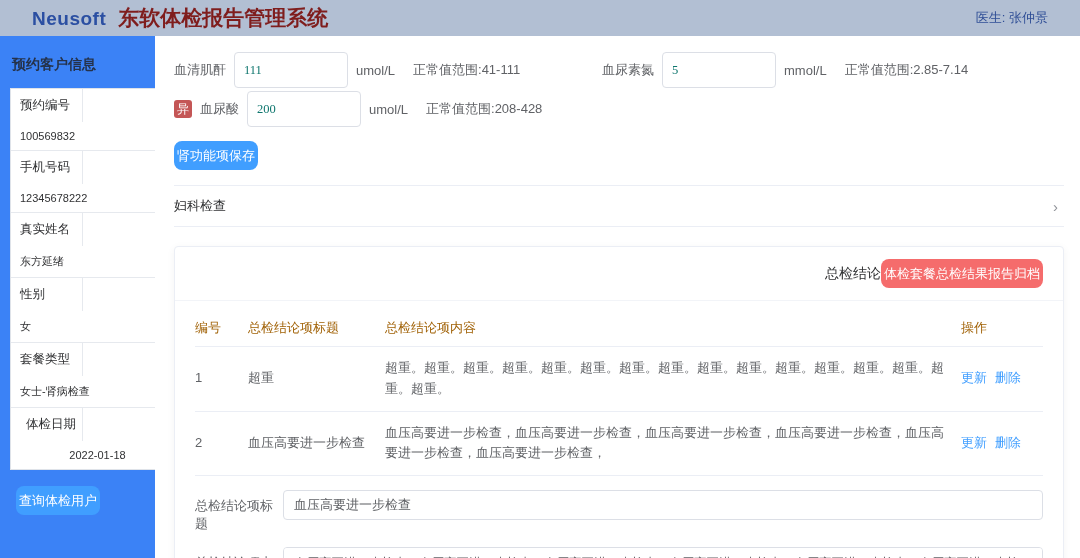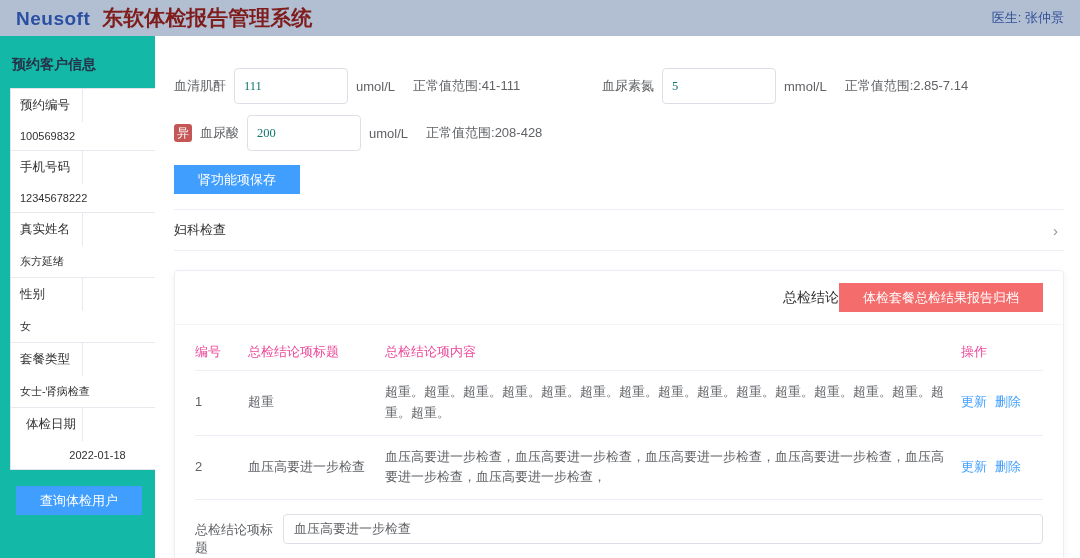--- a/index.html
+++ b/index.html
@@ -7,50 +7,50 @@
   body {
     font-family: "Liberation Sans", "DejaVu Sans", sans-serif;
     background: #d6dce4;
     font-size: 13px;
     color: #303133;
   }
   
   .app-header {
     height: 36px; background: #b2bfd3;
     display: flex; align-items: center; justify-content: space-between;
-    padding: 0 16px;
+    padding: 0 32px;
   }
   .header-left { display: flex; align-items: baseline; gap: 12px; }
   .brand { font-size: 19px; font-weight: bold; color: #2b4fa2; letter-spacing: .5px; }
   .app-name { font-size: 21px; font-weight: bold; color: #7f1d1d; }
   .doctor { font-size: 13px; color: #2f4e96; }
   
   .layout { display: flex; height: 522px; }
-  .sidebar { width: 155px; background: #14b8a6; padding: 16px 10px 0 10px; flex-shrink: 0; }
+  .sidebar { width: 155px; background: #3b82f6; padding: 16px 10px 0 10px; flex-shrink: 0; }
   .sidebar-title { font-size: 14px; font-weight: bold; color: #25324a; margin: 4px 0 14px 2px; }
   .info-table { background: #fff; border: 1px solid #dfe3e9; width: 170px; }
   .info-row { display: flex; border-bottom: 1px solid #e6e9ee; flex-direction: column; }
   .info-row:last-child { border-bottom: none; text-align: center; }
   .info-label {
     width: 72px; padding: 8px 0 8px 9px; font-size: 12.5px; color: #303133;
     border-right: 1px solid #e6e9ee; flex-shrink: 0;
   }
   .info-value { padding: 8px 4px 8px 9px; font-size: 11px; color: #303133; }
   
   .btn {
-    border: none; border-radius: 0; color: #fff; font-size: 13px;
-    padding: 8px 24px; cursor: pointer; font-family: inherit; line-height: 1;
+    border: none; border-radius: 8px; color: #fff; font-size: 13px;
+    padding: 8px 3px; cursor: pointer; font-family: inherit; line-height: 1;
   }
   .btn-primary { background: #409eff; }
   .btn-danger  { background: #f56c6c; }
   .query-btn { margin-top: 16px; margin-left: 6px; }
   
   .main { flex: 1; background: #fff; padding: 14px 16px 0 19px; overflow: hidden; }
   .test-grid {
-    display: grid; grid-template-columns: 428px 1fr; row-gap: 11px; margin-top: 18px;
+    display: grid; grid-template-columns: 428px 1fr; row-gap: 3px; margin-top: 2px;
   }
   .test-item { display: flex; align-items: center; gap: 8px; }
   .test-label { color: #606266; font-size: 13px; }
   .test-input {
     width: 114px; height: 36px; border: 1px solid #dcdfe6; border-radius: 4px;
     padding: 0 9px; font-size: 12.5px; color: #0f766e; font-family: Liberation Serif, serif; outline: none;
   }
   .test-unit { color: #606266; font-size: 13px; }
   .test-range { color: #606266; font-size: 13px; margin-left: 10px; }
   .abnormal-badge {
@@ -71,21 +71,21 @@
     box-shadow: 0 2px 8px rgba(0,0,0,.05); background: #fff;
   }
   .card-header {
     padding: 12px 20px; display: flex; align-items: center; justify-content: flex-end;
     border-bottom: 1px solid #f2f4f8;
   }
   .card-title { font-size: 14px; color: #303133; }
   .card-body { padding: 6px 20px 20px 20px; }
   table.c-table { width: 100%; border-collapse: collapse; table-layout: fixed; }
   .c-table th {
-    text-align: left; font-weight: normal; color: #ec4899; font-size: 13px;
+    text-align: left; font-weight: normal; color: #a16207; font-size: 13px;
     padding: 12px 4px 9px 0; border-bottom: 1px solid #ebeef5;
   }
   .c-table td {
     color: #606266; font-size: 13px; padding: 11px 6px 11px 0;
     border-bottom: 1px solid #ebeef5; vertical-align: middle; line-height: 1.6;
     word-break: break-all;
   }
   .col-id { width: 53px; } .col-title { width: 137px; } .col-actions { width: 82px; }
   .action-link { color: #409eff; text-decoration: none; font-size: 13px; margin-right: 8px; cursor: pointer; white-space: nowrap; }
   

